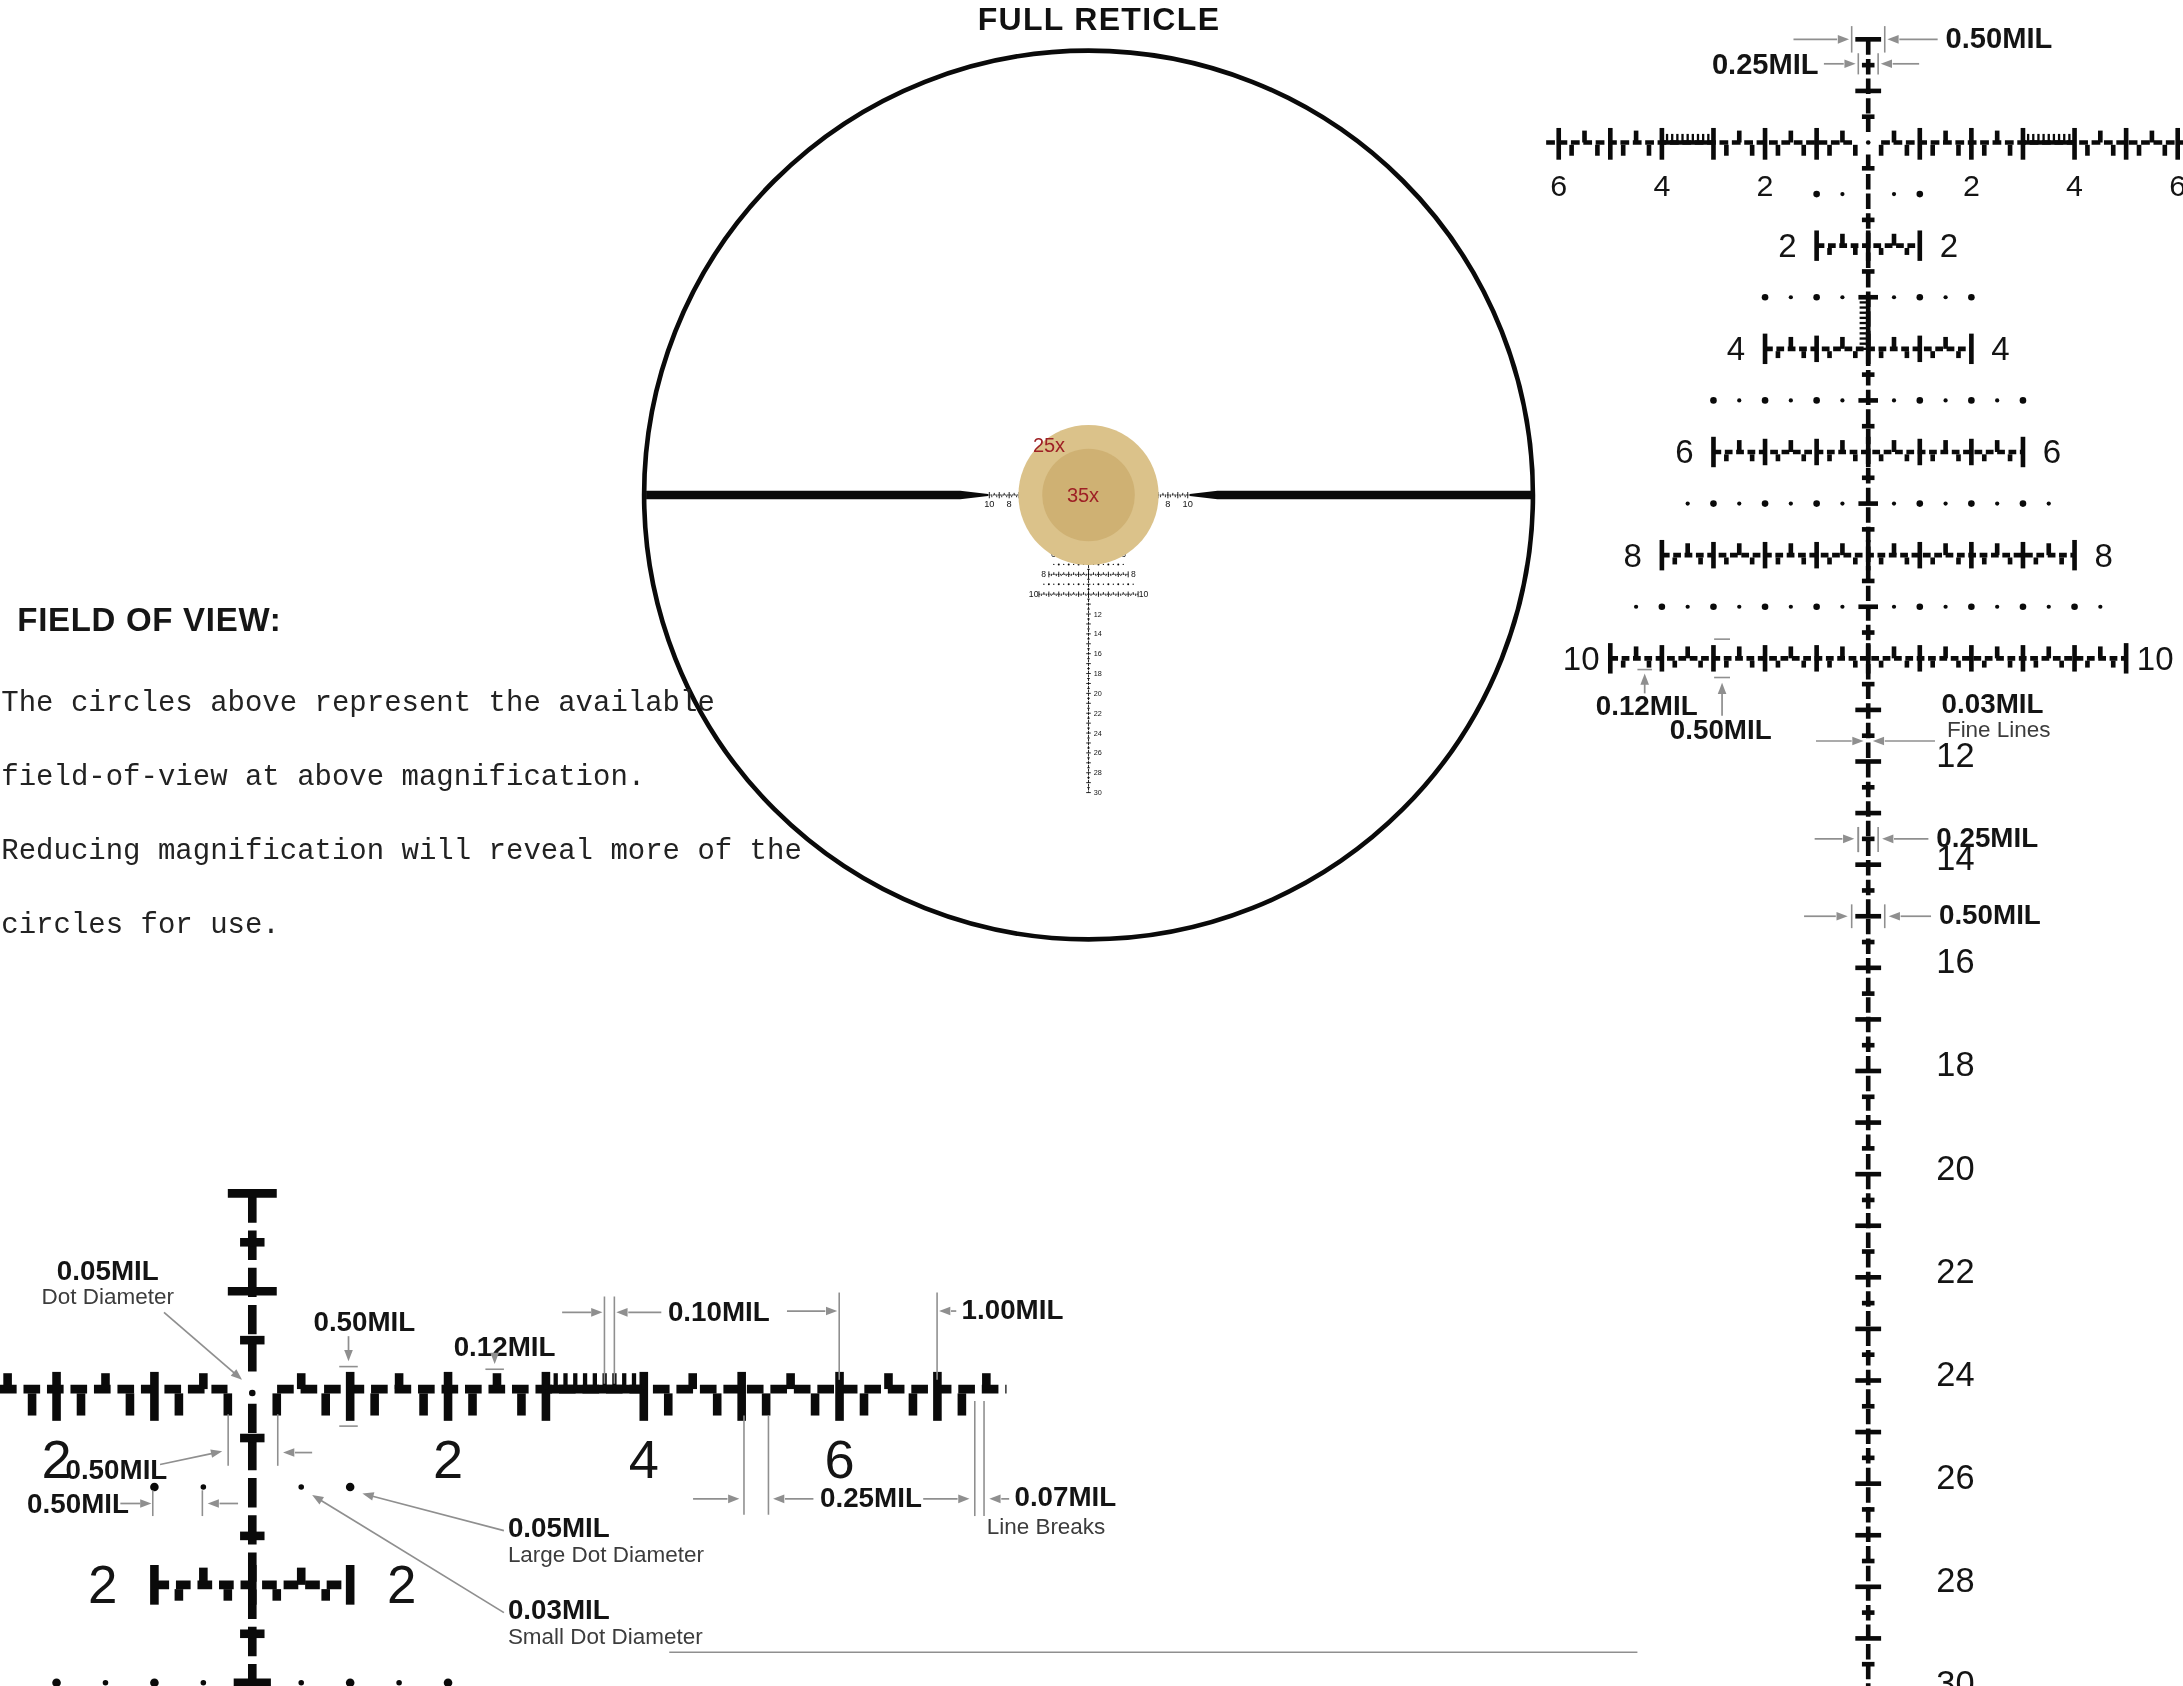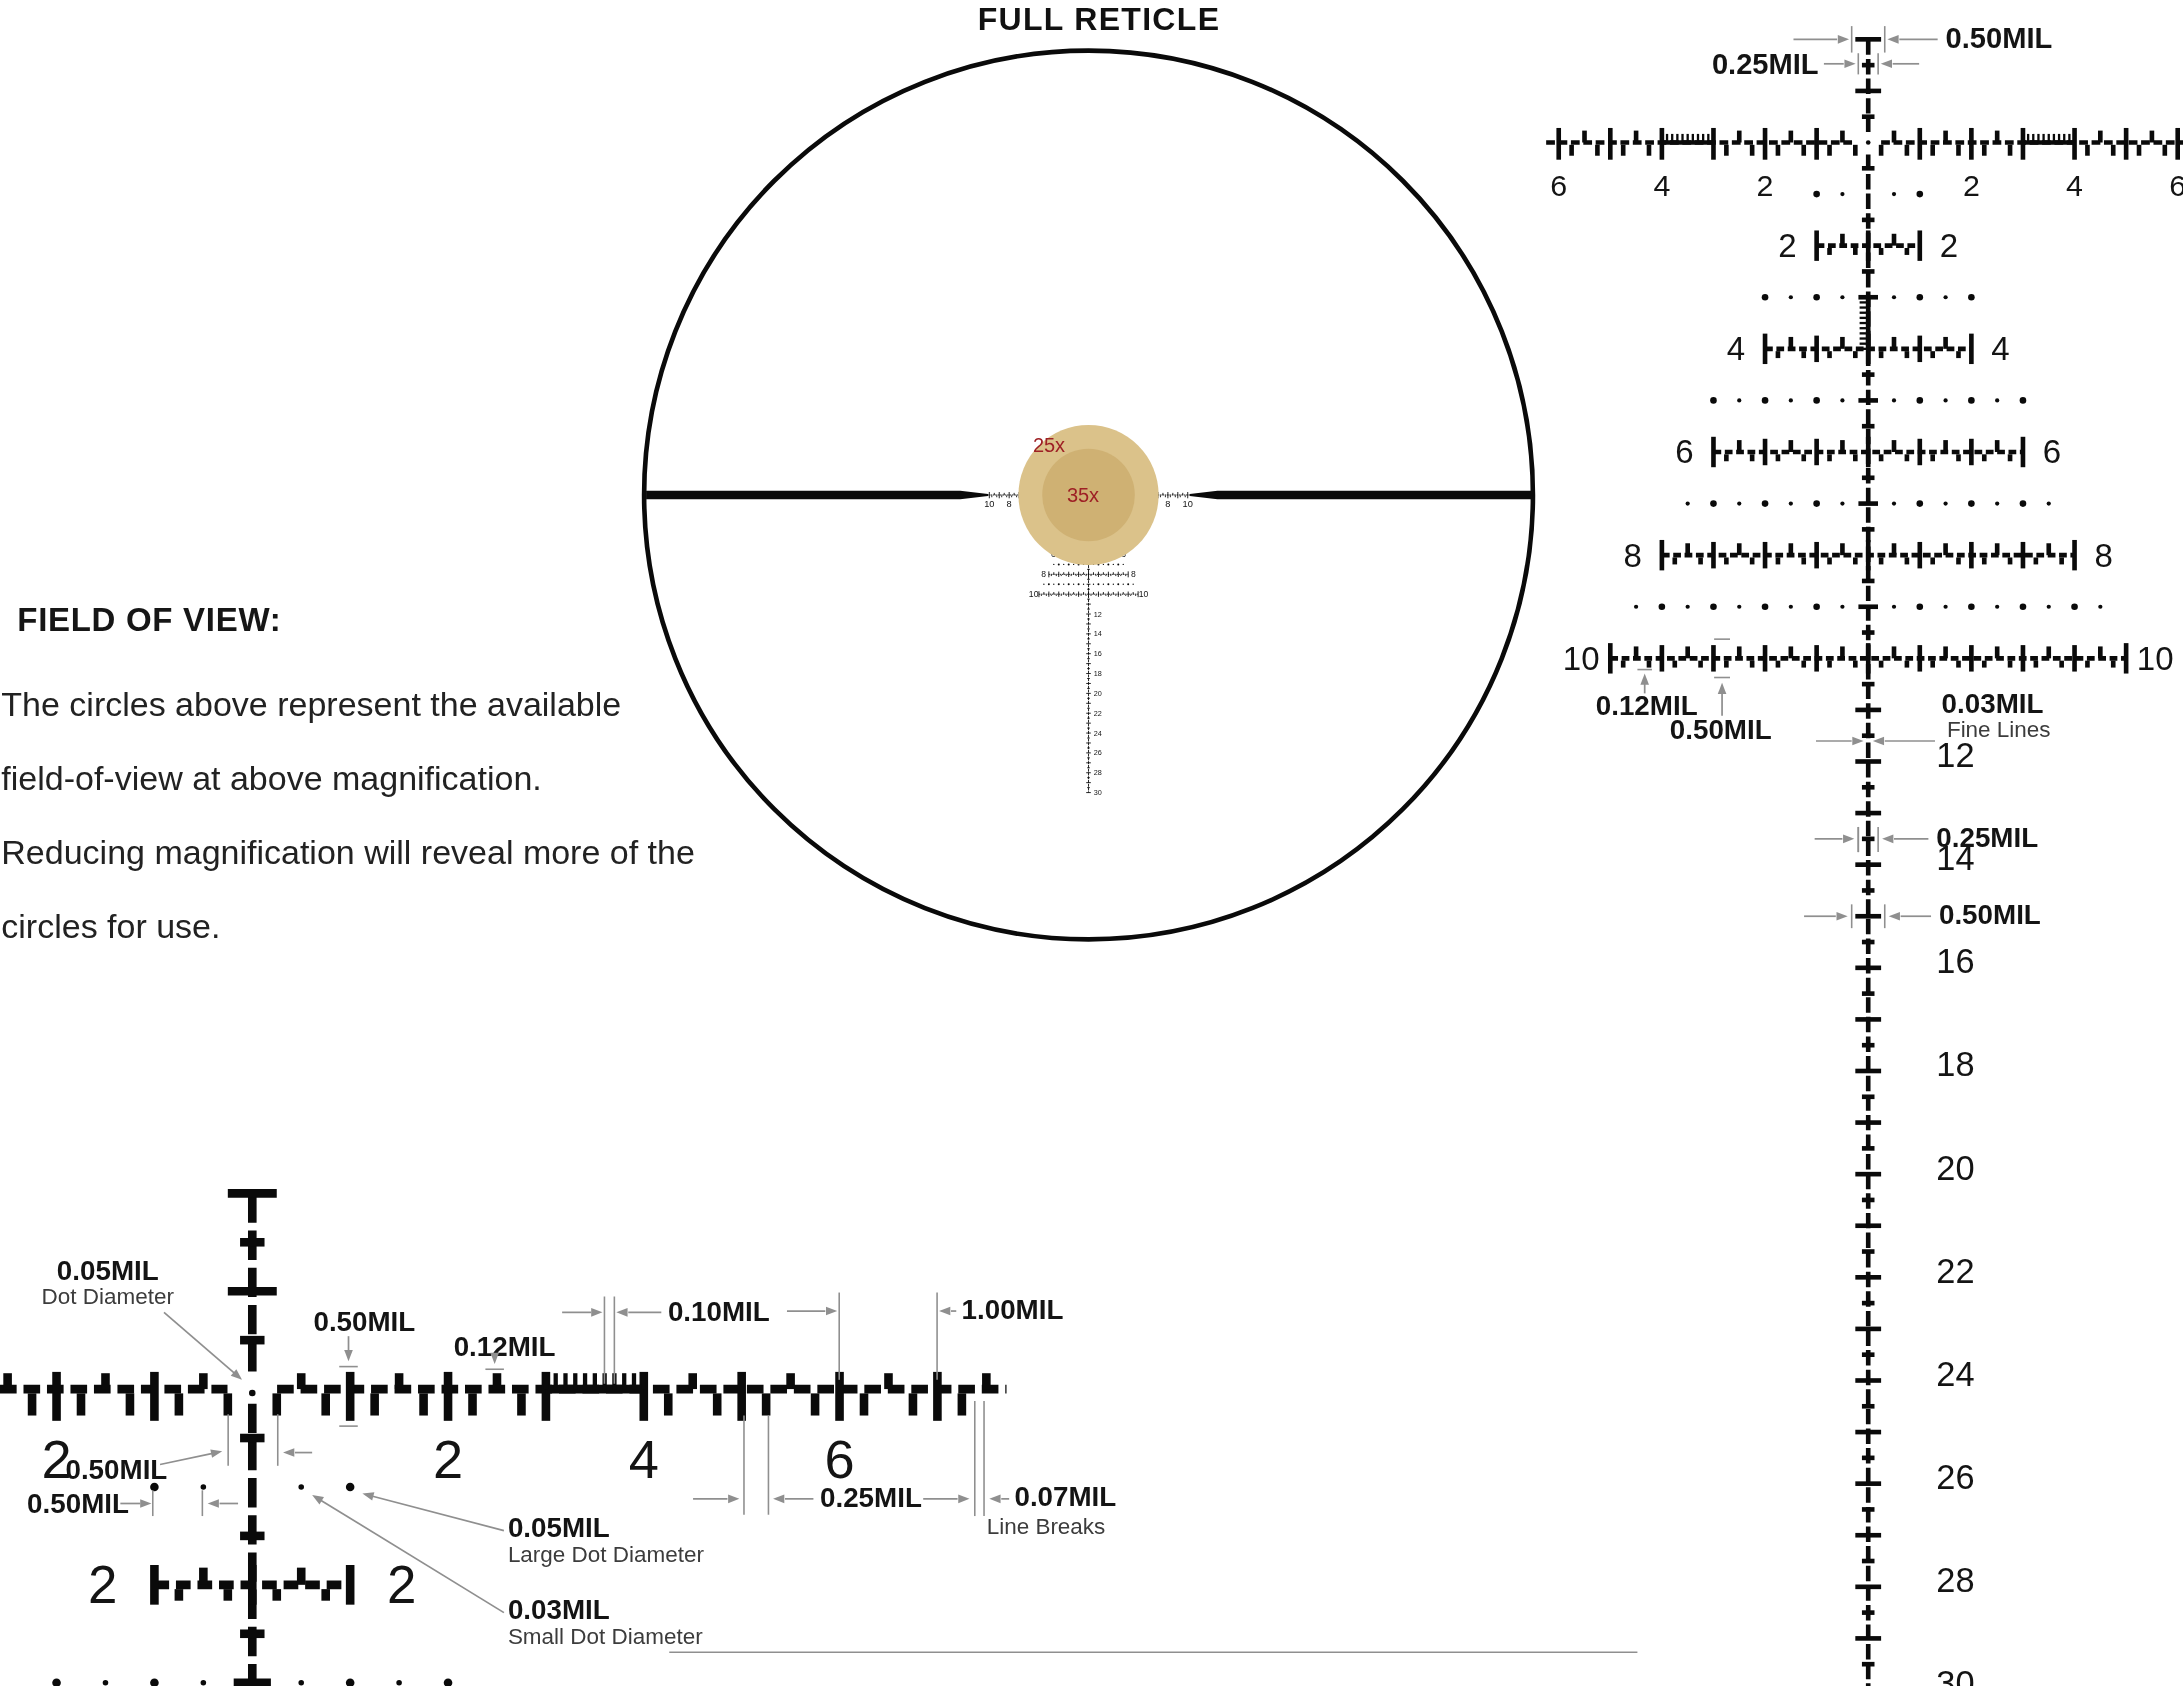--- a/index.html
+++ b/index.html
@@ -2,21 +2,21 @@
 <html style="font-size:10.6px"><head>
 <meta charset="utf-8">
 <style>
   html,body{margin:0;padding:0;background:#ffffff;}
   body{width:2183px;height:1687px;font-family:"Liberation Sans",sans-serif;}
   .page{position:relative;width:2183px;height:1687px;overflow:hidden;background:#fff;}
   svg{position:absolute;left:0;top:0;font-family:"Liberation Sans",sans-serif;}
   .ovl{position:absolute;white-space:nowrap;}
   .title{left:1099px;top:1.3px;transform:translateX(-50%);font-size:32px;font-weight:700;letter-spacing:1.3px;color:#111;}
   .fov-head{left:1.3px;top:601px;font-size:33px;font-weight:700;letter-spacing:0.7px;color:#161616;padding-left:16px;}
-  .fov-body{left:1.3px;top:667px;font-size:34px;font-weight:400;color:#222;line-height:74px;}
+  .fov-body{left:1.3px;top:667px;font-size:29px;font-weight:400;color:#222;line-height:74px;font-family:Liberation Mono, monospace;}
   .mag{transform:translate(-50%,-50%);font-weight:400;}
   .mag25{left:1049px;top:445px;font-size:20px;}
   .mag35{left:1083px;top:469px;font-size:20px;margin-top:26px;}
 </style>
 </head>
 <body>
 
 <div class="page">
   <svg id="cv" width="2183" height="1687" viewBox="0 0 3301 2550">
       <g>

